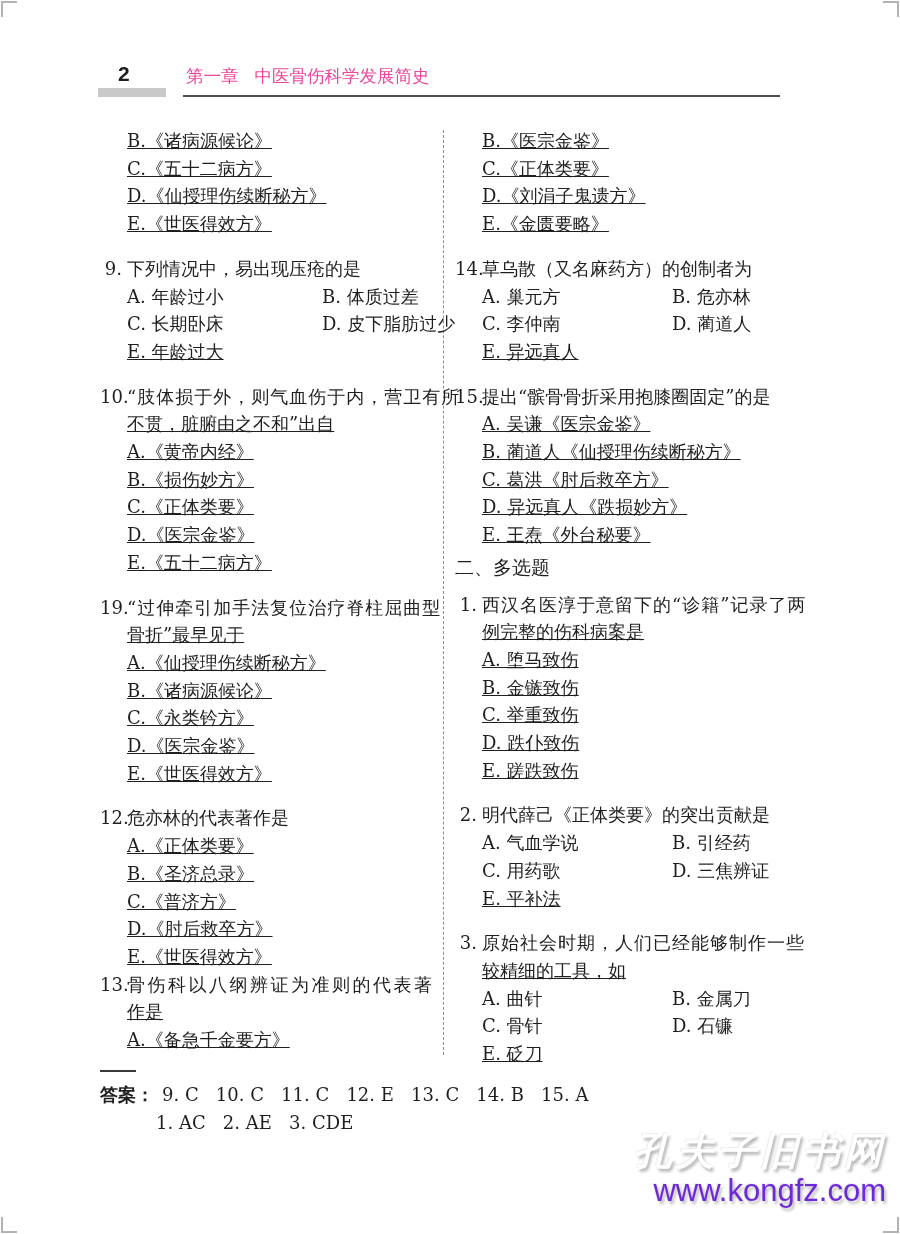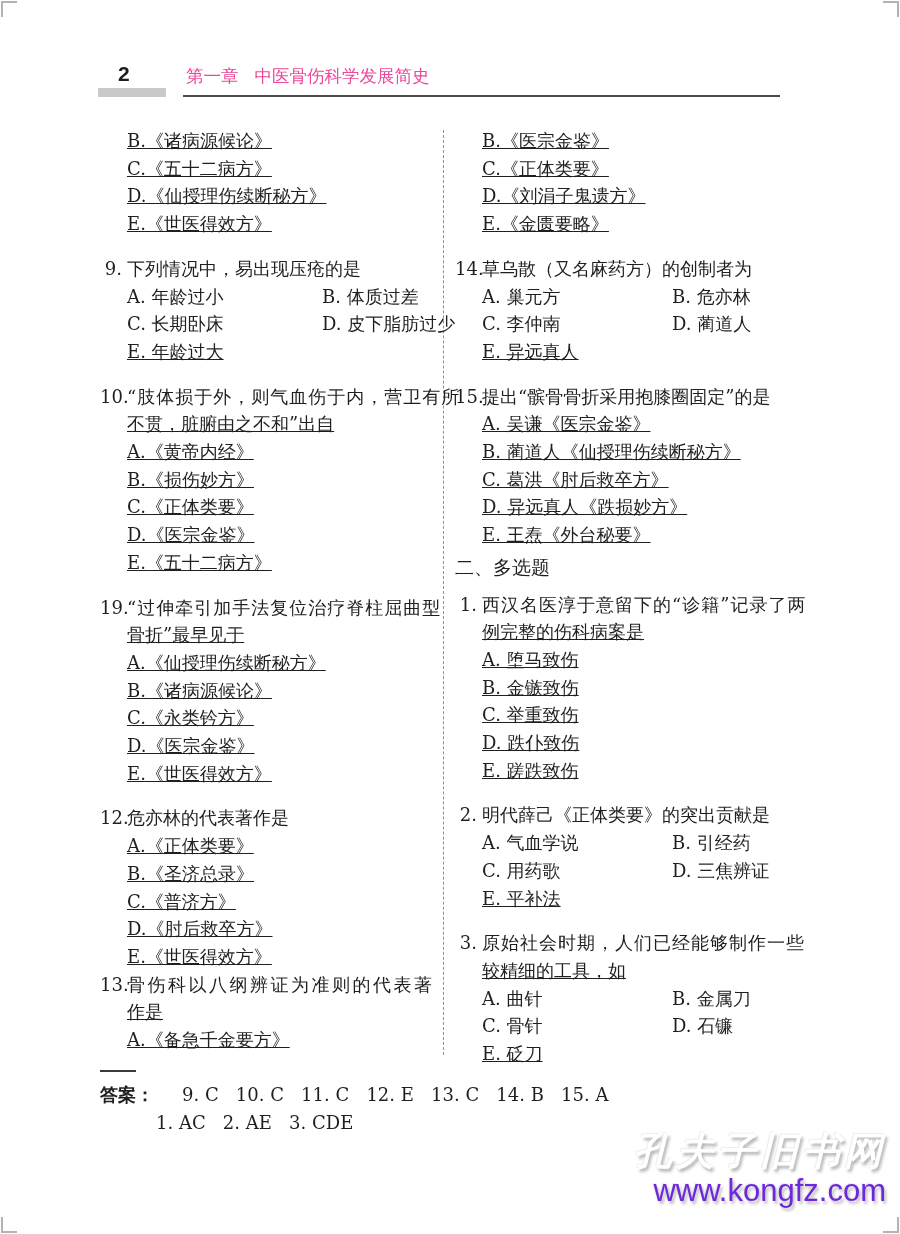--- a/index.html
+++ b/index.html
@@ -37,21 +37,21 @@
   .col-right .c1{flex:none;width:145px;}
   .gap{margin-top:17px;}
   .sec{font-weight:normal;font-size:19px;margin:5px 0 9px 0;}
   .sp{letter-spacing:2.5px;}
   .sp1{letter-spacing:1px;}
 
   
   .answers{position:absolute;left:100px;top:1070px;font-size:18px;color:#1f1f1f;}
   .ans-divider{width:36px;height:0;border-top:2px solid #3a3a3a;margin-bottom:9px;}
   .ans-row{display:flex;line-height:28px;}
-  .ans-label{font-weight:bold;margin-right:28px;}
+  .ans-label{font-weight:bold;margin-right:8px;}
   .ans-text{white-space:pre;}
   .ans-row2{padding-left:56px;line-height:28px;white-space:pre;}
 
   
   .watermark{position:absolute;right:14px;bottom:26px;text-align:right;line-height:1.1;}
   .wm1{font-size:38px;font-style:italic;font-weight:bold;color:#ffffff;
        text-shadow:2px 3px 3px #b8b8b8, -1px -1px 0 #eeeeee;letter-spacing:4px;
        font-family:"DejaVu Serif",serif;}
   .wm2{font-size:31px;color:#6d28d9;text-shadow:2px 3px 3px #bcbcbc, -1px -1px 0 #eeeeee;
        font-family:"Liberation Sans",sans-serif;margin-top:2px;}

